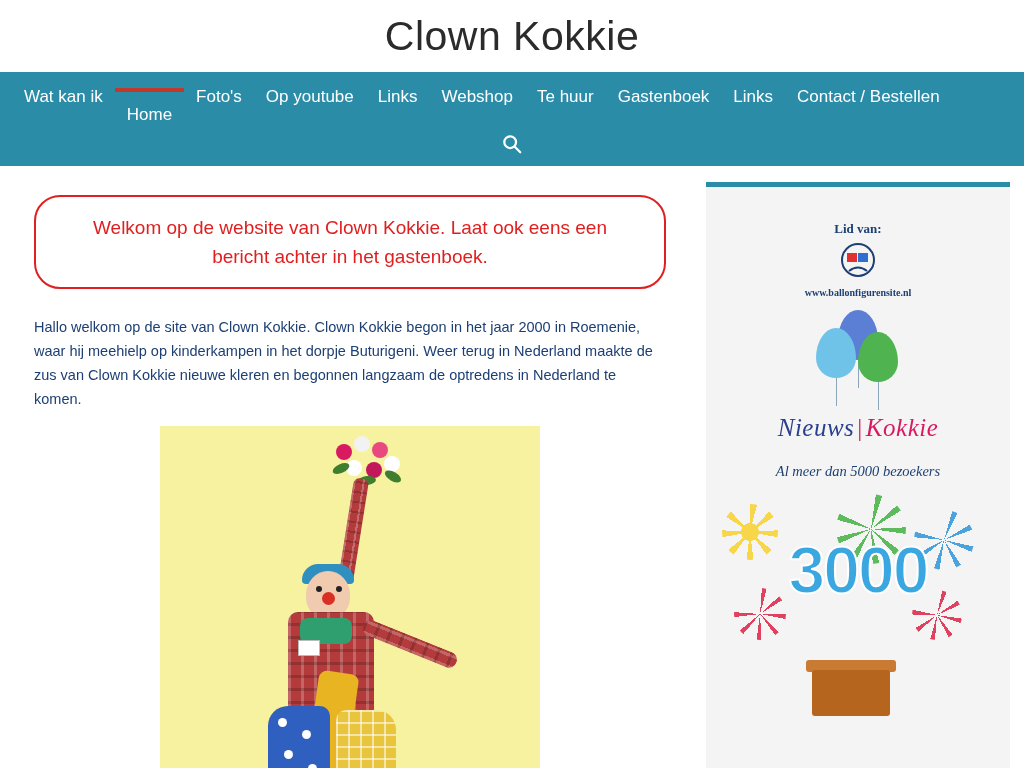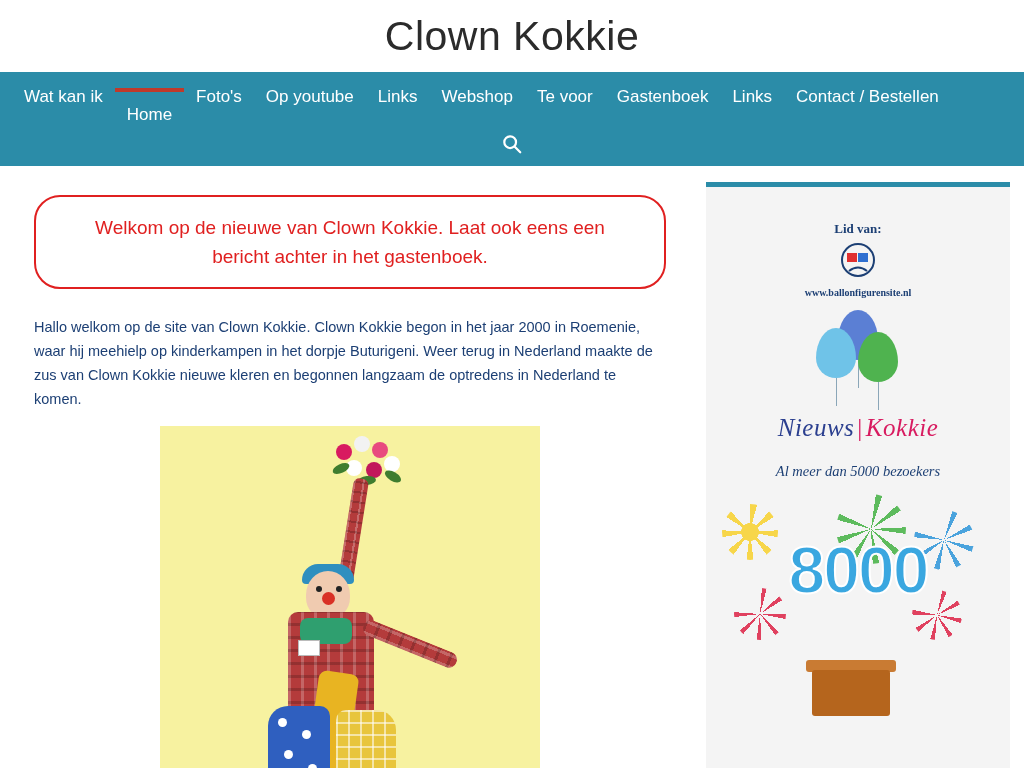--- a/index.html
+++ b/index.html
@@ -355,40 +355,40 @@
 </div>
 
 <div class="nav-bar">
   <ul class="nav-list">
     <li class="nav-item">Wat kan ik</li>
     <li class="nav-item active">Home</li>
     <li class="nav-item">Foto's</li>
     <li class="nav-item">Op youtube</li>
     <li class="nav-item">Links</li>
     <li class="nav-item">Webshop</li>
-    <li class="nav-item">Te voor</li>
+    <li class="nav-item">Te huur</li>
     <li class="nav-item">Gastenboek</li>
     <li class="nav-item">Links</li>
     <li class="nav-item">Contact / Bestellen</li>
   </ul>
   <div class="nav-search-row">
     <span>
       <svg class="search-icon" viewBox="0 0 24 24" fill="none" stroke="#ffffff" stroke-width="2.4">
         <circle cx="10" cy="10" r="6.4"></circle>
         <line x1="15" y1="15" x2="21" y2="21" stroke-linecap="round"></line>
       </svg>
     </span>
   </div>
 </div>
 
 <div class="content-wrap">
 
   <div class="main-col">
 
-    <div class="welcome-box">Welkom op de nieuwe van Clown Kokkie. Laat ook eens een bericht achter in het gastenboek.</div>
+    <div class="welcome-box">Welkom op de website van Clown Kokkie. Laat ook eens een bericht achter in het gastenboek.</div>
 
     <p class="intro-text">Hallo welkom op de site van Clown Kokkie. Clown Kokkie begon in het jaar 2000 in Roemenie, waar hij meehielp op kinderkampen in het dorpje Buturigeni. Weer terug in Nederland maakte de zus van Clown Kokkie nieuwe kleren en begonnen langzaam de optredens in Nederland te komen.</p>
 
     <div class="photo-frame">
 
       <div class="bouquet">
         <div class="flower" style="left:4px; top:10px; background:#d81b60;"></div>
         <div class="flower" style="left:22px; top:2px; background:#f2f2f2;"></div>
         <div class="flower" style="left:40px; top:8px; background:#e84a7f;"></div>
         <div class="flower" style="left:14px; top:26px; background:#ffffff;"></div>
@@ -457,20 +457,20 @@
       <div class="visitors">
         <div>Al meer dan 5000 bezoekers</div>
       </div>
 
       <div class="fireworks">
         <div class="burst" style="left:6px;  top:10px; width:56px; height:56px; background:radial-gradient(circle, #f7d64a 0 22%, transparent 23%), conic-gradient(from 0deg, #f7d64a 0 4%, transparent 4% 12%, #f7d64a 12% 16%, transparent 16% 24%, #f7d64a 24% 28%, transparent 28% 36%, #f7d64a 36% 40%, transparent 40% 48%, #f7d64a 48% 52%, transparent 52% 60%, #f7d64a 60% 64%, transparent 64% 72%, #f7d64a 72% 76%, transparent 76% 84%, #f7d64a 84% 88%, transparent 88% 100%);"></div>
         <div class="burst" style="left:120px; top:0px; width:70px; height:70px; background:conic-gradient(from 8deg, #5dbb5d 0 3%, transparent 3% 11%, #5dbb5d 11% 14%, transparent 14% 22%, #5dbb5d 22% 25%, transparent 25% 33%, #5dbb5d 33% 36%, transparent 36% 44%, #5dbb5d 44% 47%, transparent 47% 55%, #5dbb5d 55% 58%, transparent 58% 66%, #5dbb5d 66% 69%, transparent 69% 77%, #5dbb5d 77% 80%, transparent 80% 100%);"></div>
         <div class="burst" style="left:198px; top:16px; width:60px; height:60px; background:conic-gradient(from 16deg, #4aa3dd 0 3%, transparent 3% 12%, #4aa3dd 12% 15%, transparent 15% 24%, #4aa3dd 24% 27%, transparent 27% 36%, #4aa3dd 36% 39%, transparent 39% 48%, #4aa3dd 48% 51%, transparent 51% 60%, #4aa3dd 60% 63%, transparent 63% 72%, #4aa3dd 72% 75%, transparent 75% 100%);"></div>
         <div class="burst" style="left:18px;  top:94px; width:52px; height:52px; background:conic-gradient(from 4deg, #e0415f 0 3%, transparent 3% 12%, #e0415f 12% 15%, transparent 15% 24%, #e0415f 24% 27%, transparent 27% 36%, #e0415f 36% 39%, transparent 39% 48%, #e0415f 48% 51%, transparent 51% 60%, #e0415f 60% 63%, transparent 63% 72%, #e0415f 72% 75%, transparent 75% 100%);"></div>
         <div class="burst" style="left:196px; top:96px; width:50px; height:50px; background:conic-gradient(from 12deg, #e0415f 0 3%, transparent 3% 12%, #e0415f 12% 15%, transparent 15% 24%, #e0415f 24% 27%, transparent 27% 36%, #e0415f 36% 39%, transparent 39% 48%, #e0415f 48% 51%, transparent 51% 60%, #e0415f 60% 63%, transparent 63% 72%, #e0415f 72% 75%, transparent 75% 100%);"></div>
-        <div class="fw-number">8000</div>
+        <div class="fw-number">3000</div>
         <div class="box-lid"></div>
         <div class="box"></div>
       </div>
 
     </div>
   </div>
 </div>
 
 </body></html>

